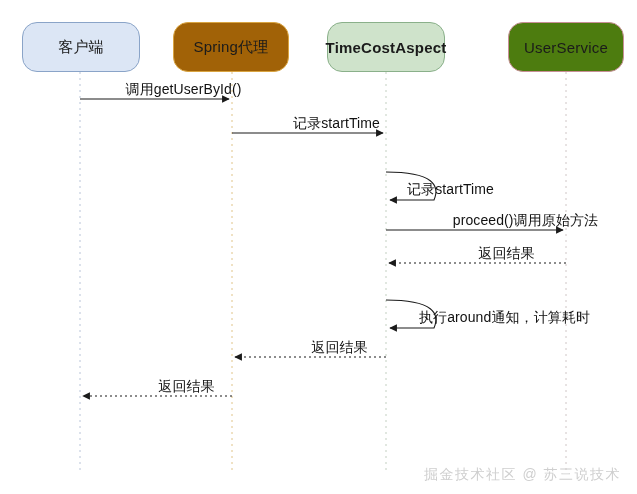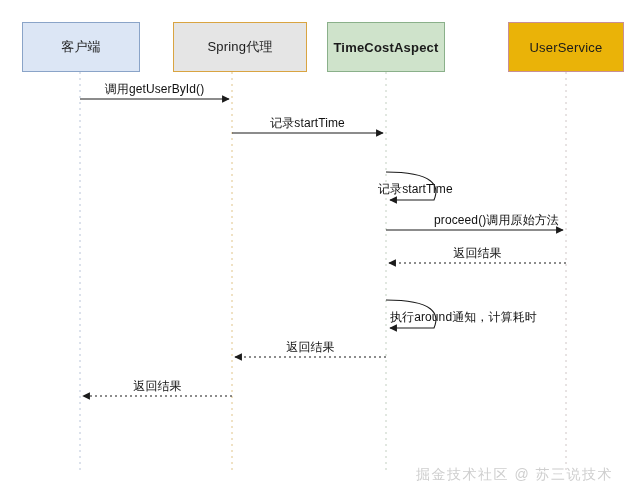--- a/index.html
+++ b/index.html
@@ -29,36 +29,38 @@
     display: block;
   }
   .participant-box {
     position: absolute;
     box-sizing: border-box;
     border-width: 1px;
     border-style: solid;
     display: flex;
     align-items: center;
     justify-content: center;
-    font-size: 13px;
+    font-size: 15px;
     color: #1b1b1b;
     letter-spacing: 0.2px;
     white-space: nowrap;
+    border-radius: 15px;
   }
   .msg-label {
     position: absolute;
-    font-size: 12px;
+    font-size: 14px;
     color: #111111;
     white-space: nowrap;
     transform: translateX(-50%);
     letter-spacing: 0.1px;
+    margin-left: 29px;
   }
   .watermark {
     position: absolute;
-    right: 24px;
+    right: 16px;
     bottom: 10px;
     font-size: 14px;
     color: #cfcfcf;
     letter-spacing: 1.5px;
     white-space: nowrap;
     user-select: none;
   }
 </style>
 </head>
 <body>
@@ -87,23 +89,23 @@
         <line x1="386" x2="563" y1="230" y2="230" stroke="#1b1b1b" stroke-width="1.1" marker-end="url(#arrow-solid)"></line>
         <line x1="566" x2="389" y1="263" y2="263" stroke="#1b1b1b" stroke-width="1.1" stroke-dasharray="2,3" marker-end="url(#arrow-solid)"></line>
         <path d="M 386 300 C 434 300, 440 314, 434 328 L 390 328" fill="none" stroke="#1b1b1b" stroke-width="1.1" marker-end="url(#arrow-solid)"></path>
         <line x1="386" x2="235" y1="357" y2="357" stroke="#1b1b1b" stroke-width="1.1" stroke-dasharray="2,3" marker-end="url(#arrow-solid)"></line>
         <line x1="232" x2="83" y1="396" y2="396" stroke="#1b1b1b" stroke-width="1.1" stroke-dasharray="2,3" marker-end="url(#arrow-solid)"></line>
       </g>
   </svg>
 
   <div id="participants-layer">
       <div class="participant-box" style="left: 22px; top: 22px; width: 118px; height: 50px; background: rgb(220, 230, 245); border-color: rgb(138, 164, 200);">客户端</div>
-      <div class="participant-box" style="left: 173px; top: 22px; width: 134px; height: 50px; background: #e5e5e5; border-color: rgb(217, 164, 65);">Spring代理</div>
+      <div class="participant-box" style="left: 173px; top: 22px; width: 116px; height: 50px; background: #a16207; border-color: rgb(217, 164, 65);">Spring代理</div>
       <div class="participant-box" style="left: 327px; top: 22px; width: 118px; height: 50px; background: rgb(207, 227, 203); border-color: rgb(138, 176, 138); font-weight: bold;">TimeCostAspect</div>
-      <div class="participant-box" style="left: 508px; top: 22px; width: 116px; height: 50px; background: #eab308; border-color: rgb(200, 143, 150);">UserService</div>
+      <div class="participant-box" style="left: 508px; top: 22px; width: 116px; height: 50px; background: #4d7c0f; border-color: rgb(200, 143, 150);">UserService</div>
     </div>
   <div id="labels-layer">
       <div class="msg-label" style="left: 154.5px; top: 81px;">调用getUserById()</div>
       <div class="msg-label" style="left: 307.5px; top: 115px;">记录startTime</div>
       <div class="msg-label" style="left: 378px; top: 181px; transform: none;">记录startTime</div>
       <div class="msg-label" style="left: 474.5px; top: 212px; padding-left: 44px;">proceed()调用原始方法</div>
       <div class="msg-label" style="left: 477.5px; top: 245px;">返回结果</div>
       <div class="msg-label" style="left: 390px; top: 309px; transform: none;">执行around通知，计算耗时</div>
       <div class="msg-label" style="left: 310.5px; top: 339px;">返回结果</div>
       <div class="msg-label" style="left: 157.5px; top: 378px;">返回结果</div>

